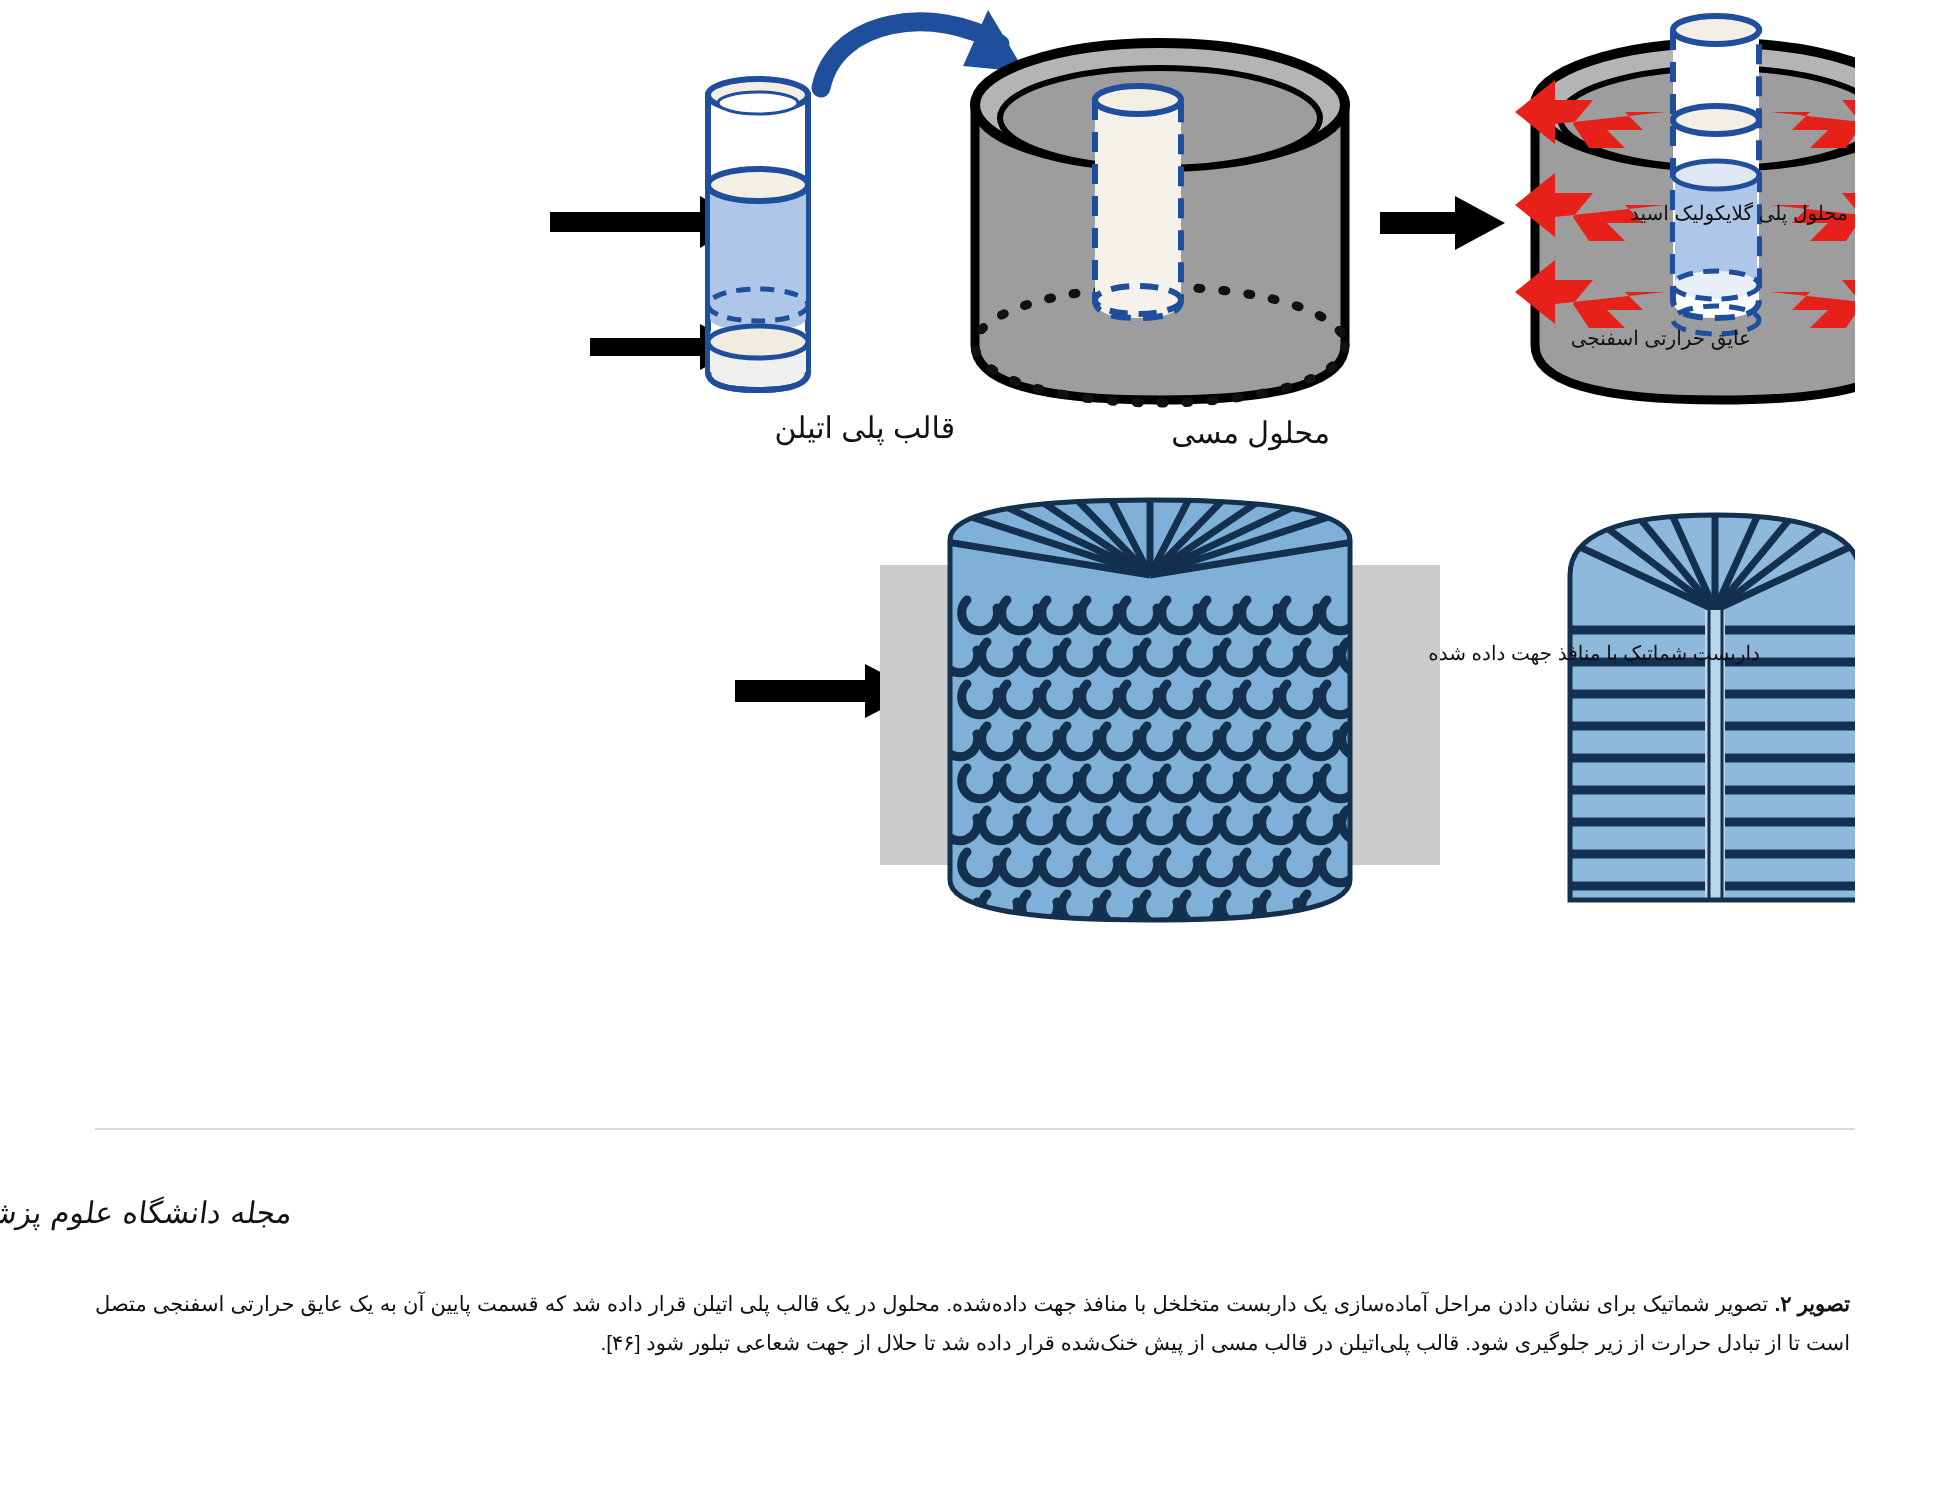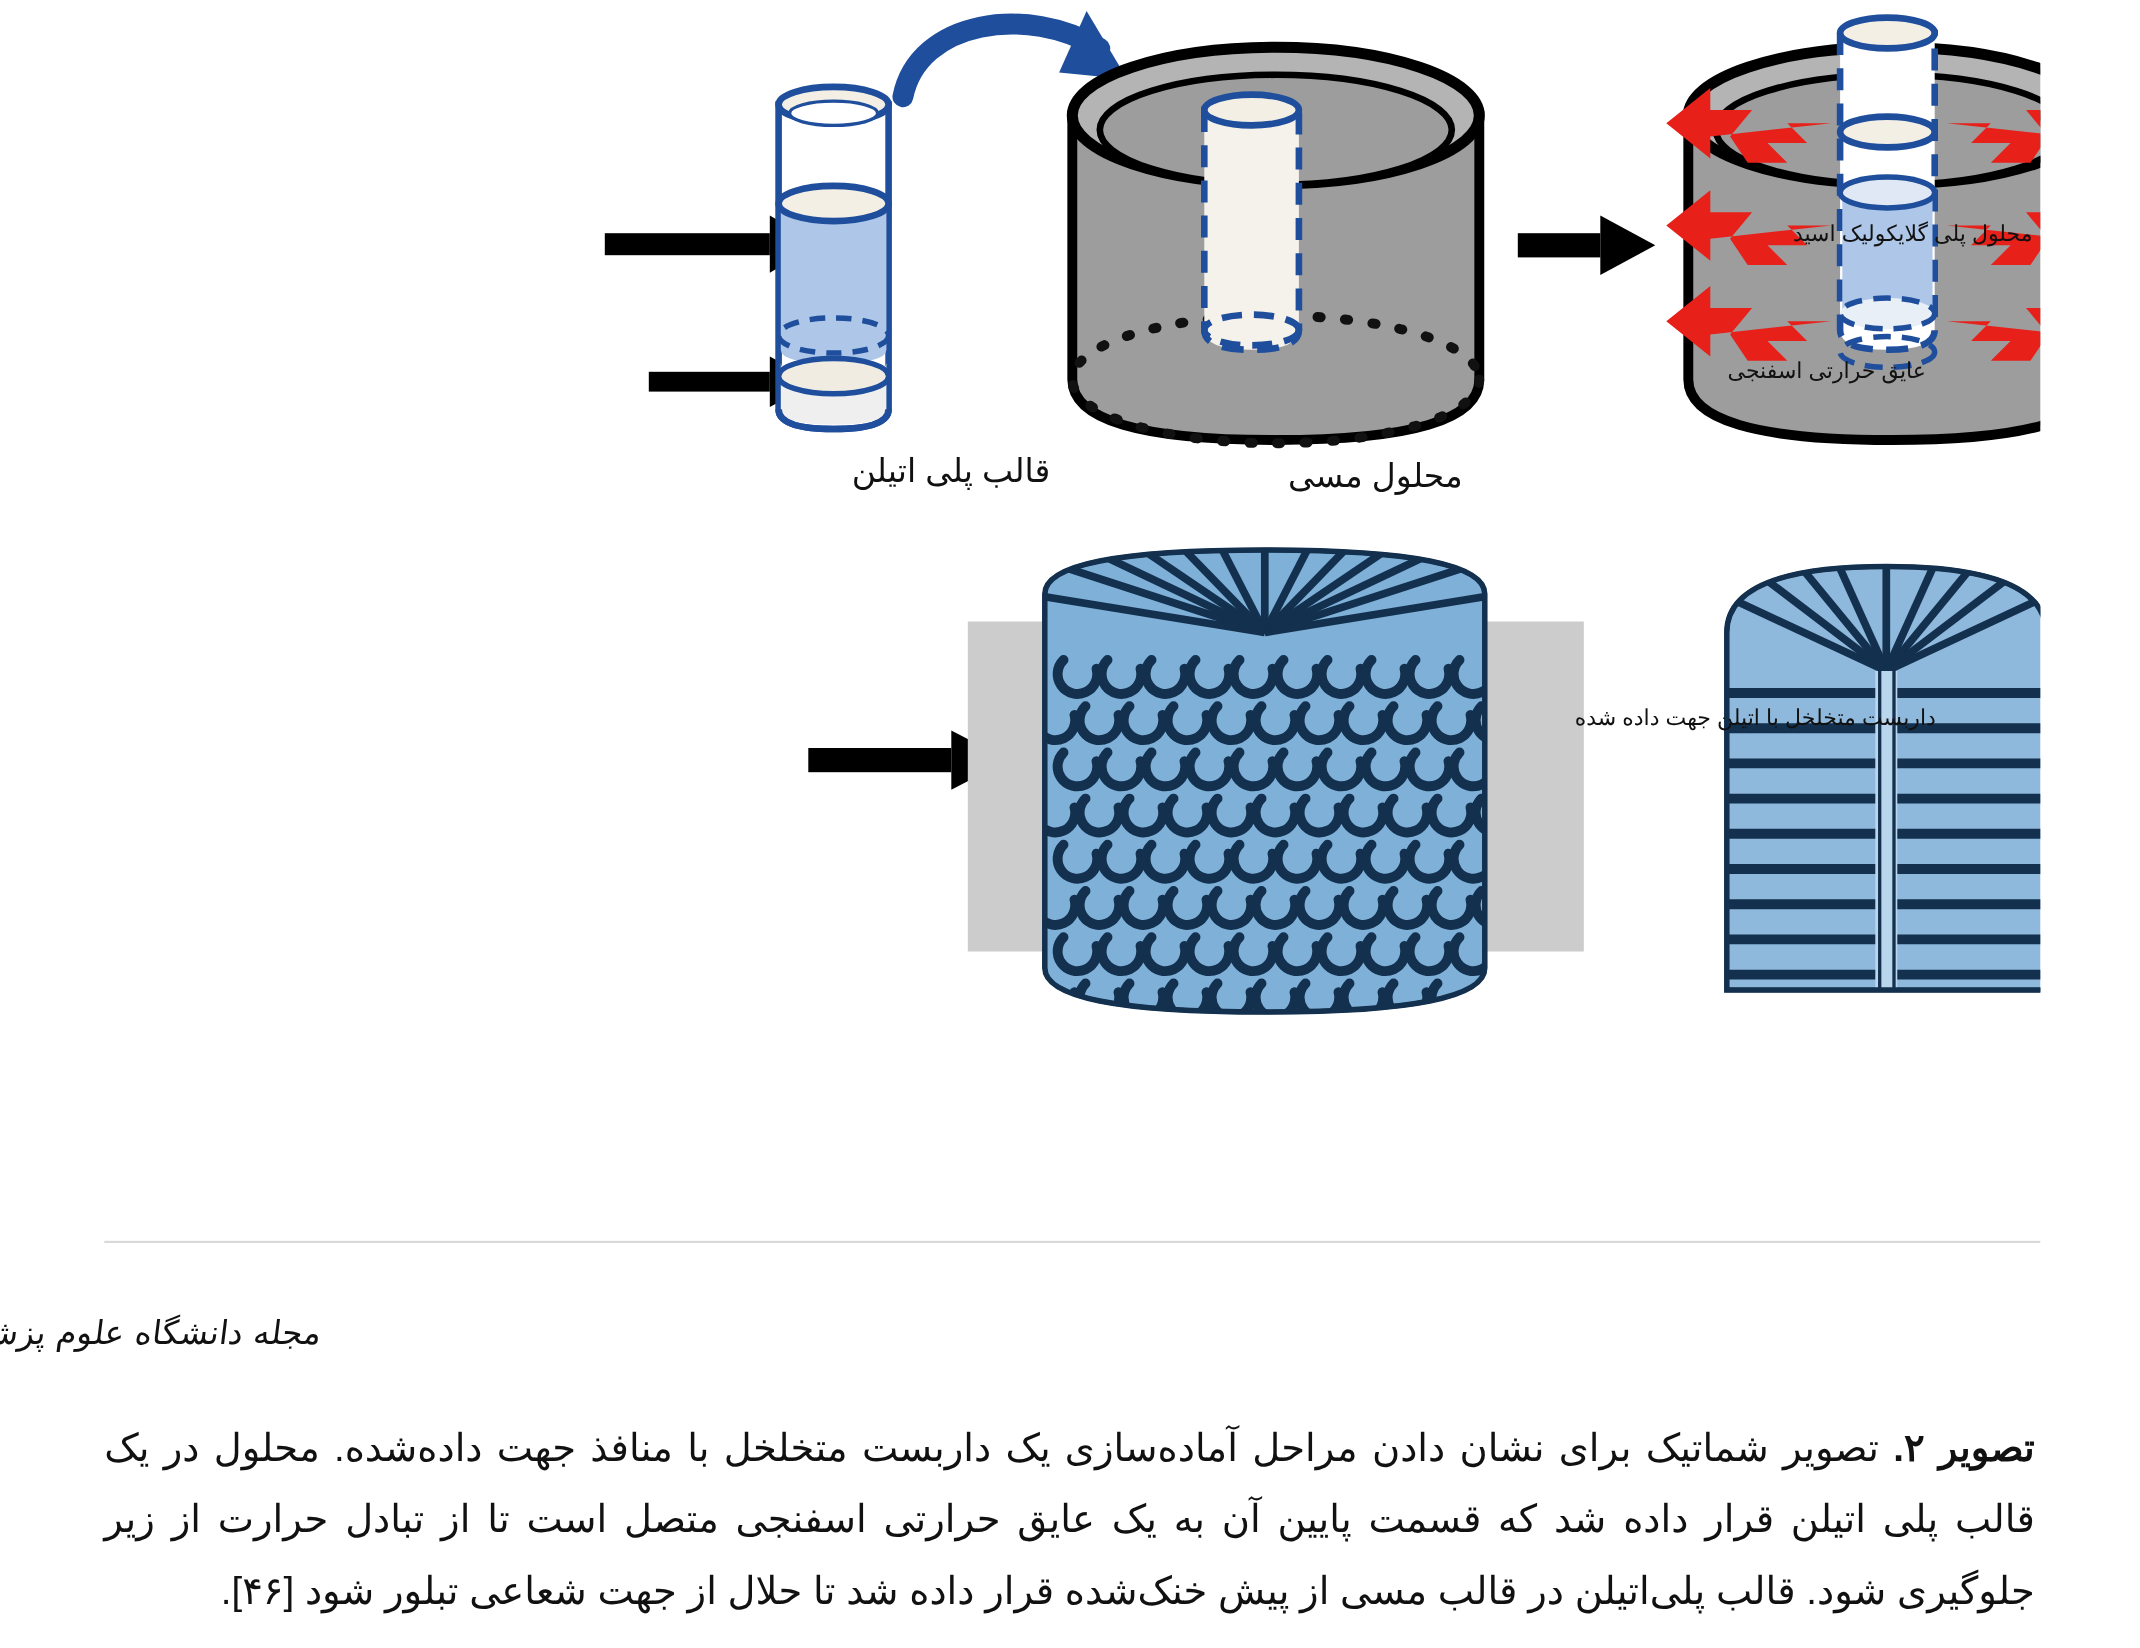--- a/index.html
+++ b/index.html
@@ -43,21 +43,21 @@
     white-space: nowrap;
     direction: rtl;
   }
 
   
   #caption {
     position: absolute;
     left: 95px;
     right: 95px;
     top: 1285px;
-    font-size: 35px;
+    font-size: 21px;
     line-height: 1.85;
     text-align: justify;
     direction: rtl;
     color: #111;
   }
   #caption b { font-weight: bold; }
 
   
   #journal-logo {
     position: absolute;
@@ -353,20 +353,20 @@
         </g>
 
         <rect x="1610" y="130" width="20" height="300" fill="#b9d6ec"></rect>
         <line x1="1614" y1="130" x2="1614" y2="430" stroke="#13314f" stroke-width="3"></line>
         <line x1="1627" y1="130" x2="1627" y2="430" stroke="#13314f" stroke-width="3"></line>
       </g>
       <path d="M1475,95 Q1475,35 1620,35 Q1765,35 1765,95 L1765,420 L1475,420 Z" fill="none" stroke="#13314f" stroke-width="5"></path>
     </g>
   </svg>
 
-  <div class="lbl" style="left:auto;right:95px;top:640px;">داربست متخلخل با اتیلن جهت داده شده</div>
+  <div class="lbl" style="left:auto;right:95px;top:640px;">داربست شماتیک با منافذ جهت داده شده</div>
 </div>
 
 <div id="fig-sep"></div>
 
 <div id="journal-logo">مجله دانشگاه علوم پزشکی گیلان</div>
 
 <div id="caption"><b>تصویر ۲.</b><span> تصویر شماتیک برای نشان دادن مراحل آماده‌سازی یک داربست متخلخل با منافذ جهت داده‌شده. محلول در یک قالب پلی اتیلن قرار داده شد که قسمت پایین آن به یک عایق حرارتی اسفنجی متصل است تا از تبادل حرارت از زیر جلوگیری شود. قالب پلی‌اتیلن در قالب مسی از پیش خنک‌شده قرار داده شد تا حلال از جهت شعاعی تبلور شود [۴۶].</span></div>
 
 </body></html>

